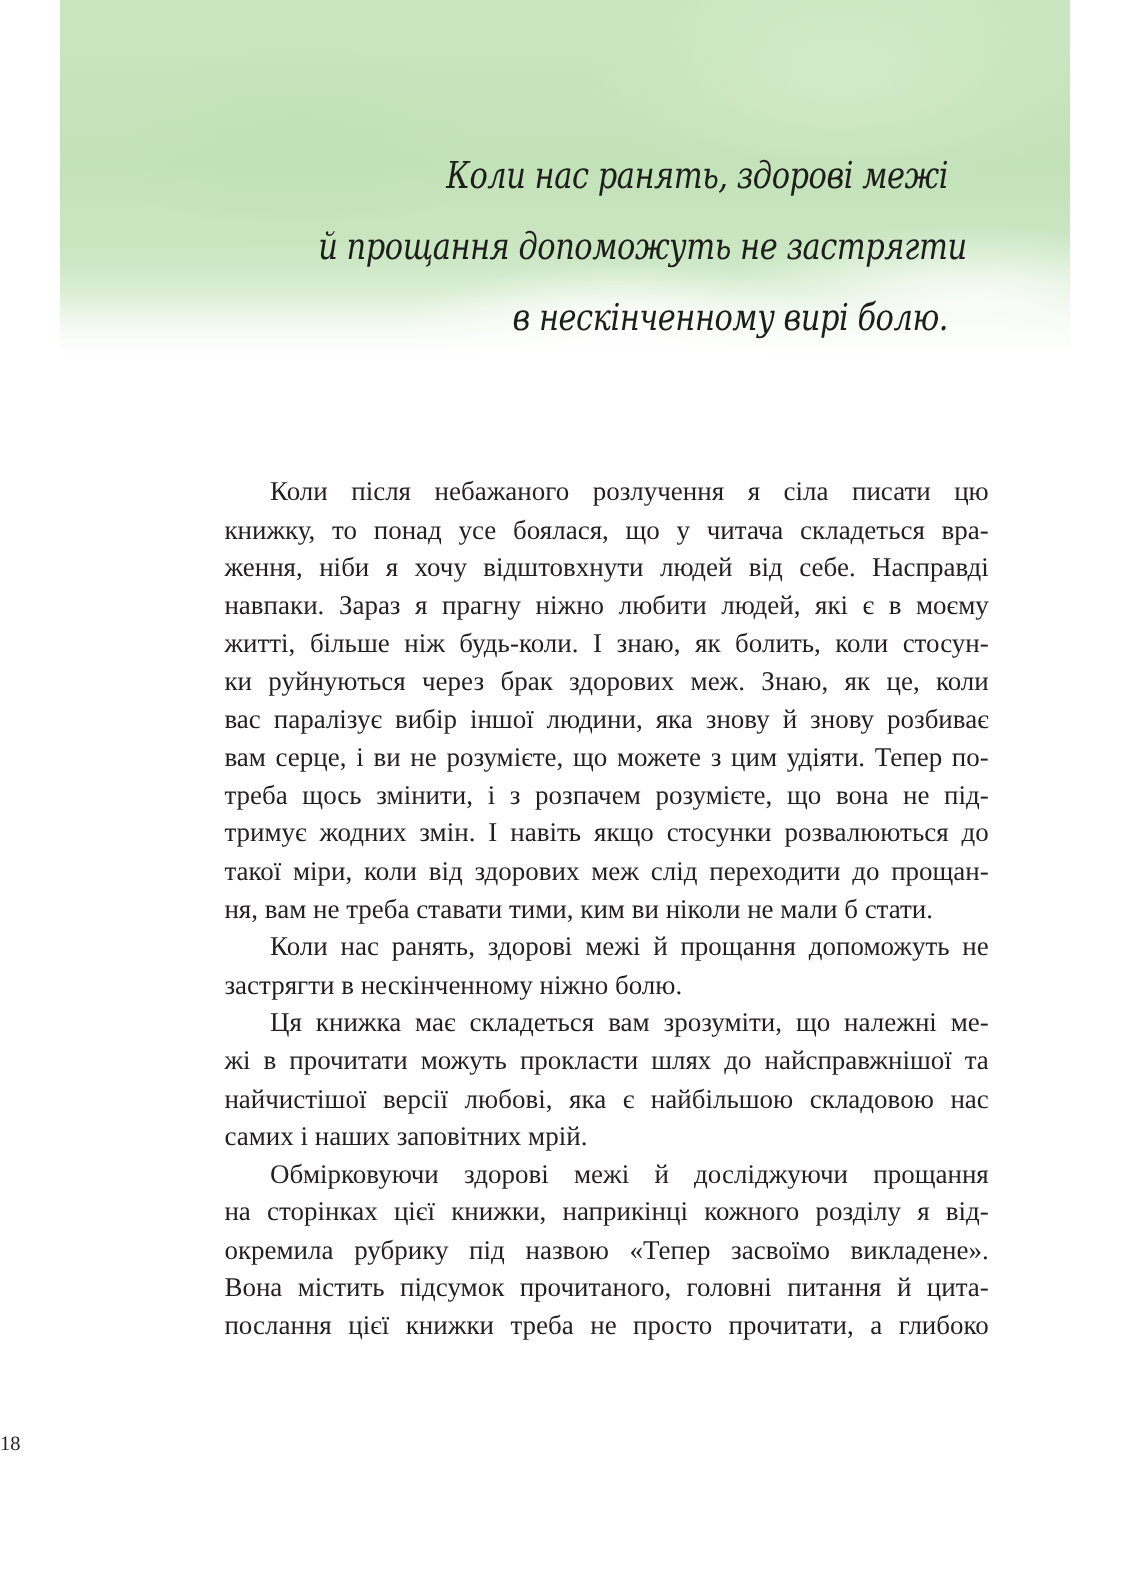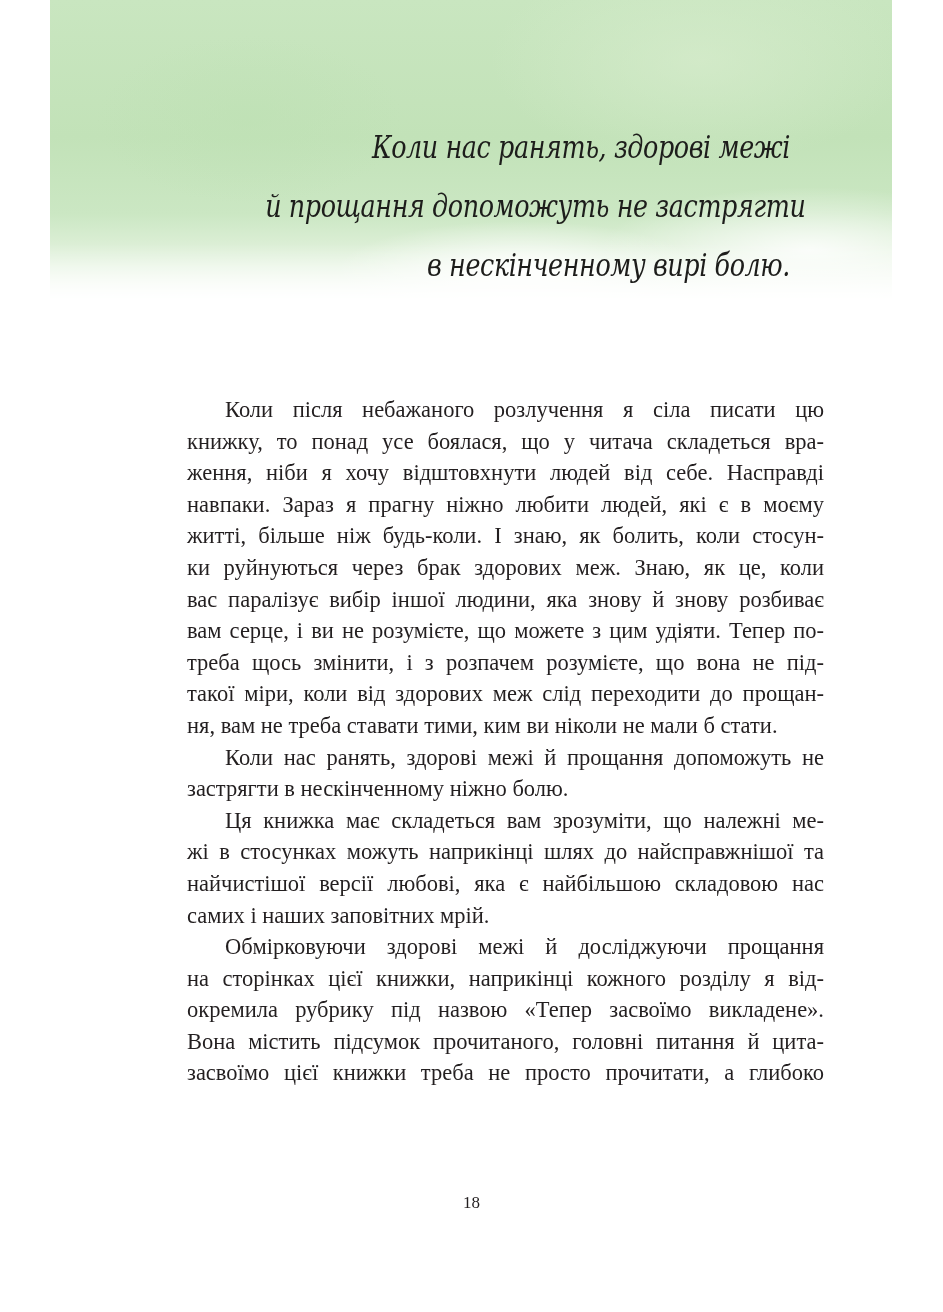--- a/index.html
+++ b/index.html
@@ -33,21 +33,21 @@
     font-family: "Liberation Serif", serif;
     font-size: 22.5px;
     line-height: 31.6px;
     color: #231f20;
     margin-top: 22px;
   }
   .line { white-space: nowrap; text-align: justify; text-align-last: justify; height: 31.6px; }
   .line.last { text-align-last: left; }
   .line.indent { padding-left: 38px; }
   .page-number {
-    position: absolute; left: 0; width: 943px; top: 1193px; text-align: center;
+    position: absolute; left: 0; width: 943px; top: 1193px; 
     font-family: "Liberation Serif", serif; font-size: 17px; color: #231f20;
   }
 </style>
 </head>
 <body>
 
 <div class="watercolor"></div>
 
 <div class="quote">
   <div>Коли нас ранять, здорові межі</div>
@@ -58,28 +58,29 @@
 <div class="body-text" id="body-text">
     <div class="line indent">Коли після небажаного розлучення я сіла писати цю</div>
     <div class="line">книжку, то понад усе боялася, що у читача складеться вра-</div>
     <div class="line">ження, ніби я хочу відштовхнути людей від себе. Насправді</div>
     <div class="line">навпаки. Зараз я прагну ніжно любити людей, які є в моєму</div>
     <div class="line">житті, більше ніж будь-коли. І знаю, як болить, коли стосун-</div>
     <div class="line">ки руйнуються через брак здорових меж. Знаю, як це, коли</div>
     <div class="line">вас паралізує вибір іншої людини, яка знову й знову розбиває</div>
     <div class="line">вам серце, і ви не розумієте, що можете з цим удіяти. Тепер по-</div>
     <div class="line">треба щось змінити, і з розпачем розумієте, що вона не під-</div>
+    <div class="line">тримує жодних змін. І навіть якщо стосунки розвалюються до</div>
     <div class="line">такої міри, коли від здорових меж слід переходити до прощан-</div>
     <div class="line last">ня, вам не треба ставати тими, ким ви ніколи не мали б стати.</div>
     <div class="line indent">Коли нас ранять, здорові межі й прощання допоможуть не</div>
     <div class="line last">застрягти в нескінченному ніжно болю.</div>
     <div class="line indent">Ця книжка має складеться вам зрозуміти, що належні ме-</div>
-    <div class="line">жі в стосунках можуть наприкінці шлях до найсправжнішої та</div>
+    <div class="line">жі в прочитати можуть прокласти шлях до найсправжнішої та</div>
     <div class="line">найчистішої версії любові, яка є найбільшою складовою нас</div>
     <div class="line last">самих і наших заповітних мрій.</div>
     <div class="line indent">Обмірковуючи здорові межі й досліджуючи прощання</div>
     <div class="line">на сторінках цієї книжки, наприкінці кожного розділу я від-</div>
     <div class="line">окремила рубрику під назвою «Тепер засвоїмо викладене».</div>
     <div class="line">Вона містить підсумок прочитаного, головні питання й цита-</div>
-    <div class="line">засвоїмо цієї книжки треба не просто прочитати, а глибоко</div>
+    <div class="line">послання цієї книжки треба не просто прочитати, а глибоко</div>
   </div>
 
 <div class="page-number">18</div>
 
 </body></html>

